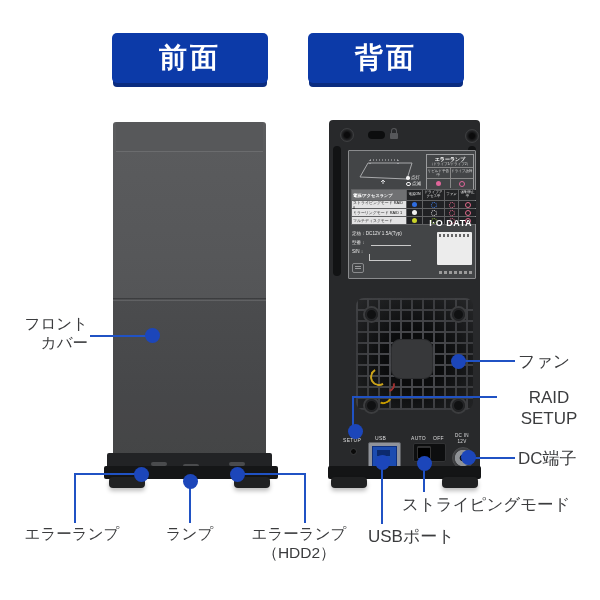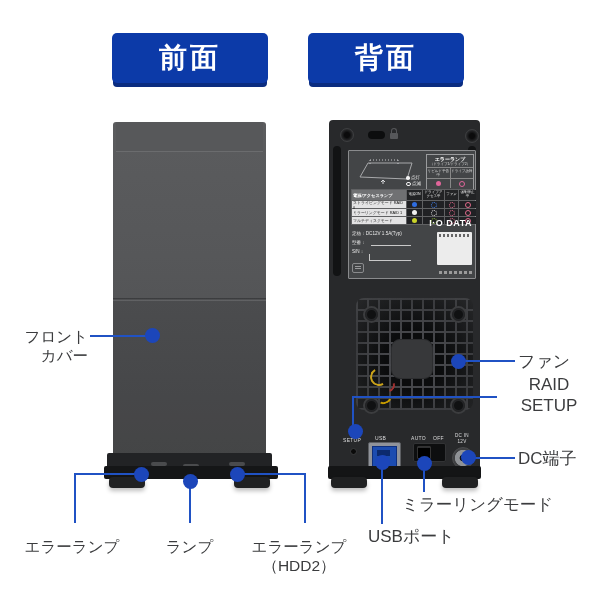--- a/index.html
+++ b/index.html
@@ -106,21 +106,21 @@
   .usb-inner{position:absolute;left:3px;top:3px;width:23px;height:19px;background:#1c4cb0;border:1px solid #0e2f7e;}
   .usb-notch{position:absolute;left:4px;top:3px;width:13px;height:6px;background:#0c2a6e;}
   .sw-recess{position:absolute;left:84px;top:323px;width:31px;height:17px;background:#0d0e0f;border:1px solid #323335;border-radius:2px;}
   .sw-knob{position:absolute;left:3px;top:2px;width:12px;height:11px;background:#000;border:1px solid #333;border-radius:1px;box-shadow:inset 0 1px 0 #2e2f31;}
   .dc-jack{position:absolute;left:123px;top:327px;width:20px;height:20px;border-radius:50%;border:1px solid #4a4b4d;
     background:radial-gradient(circle,#121212 0 22%, #8f9296 26% 55%, #3f4042 60% 78%, #202123 100%);}
   .dc-screw{position:absolute;width:4px;height:4px;border-radius:50%;background:#3c3d3f;border:1px solid #575859;}
   .back-base{position:absolute;left:328px;top:466px;width:153px;height:13px;background:#141516;border-radius:2px;}
 
   
-  .jp15{font-size:15.5px;line-height:19px;margin-top:13px;}
+  .jp15{font-size:15.5px;line-height:19px;}
   .jp17{font-size:17px;line-height:21px;}
 </style>
 </head>
 <body>
 
 <div class="stage">
 
   <div class="badge front">前面</div>
   <div class="badge back">背面</div>
 
@@ -311,20 +311,20 @@
   <div class="cline" style="left:352px;top:396px;width:2px;height:31px;"></div>
   <div class="cdot" style="left:348px;top:424px;"></div>
   <div class="cline" style="left:381px;top:466px;width:2px;height:58px;"></div>
   <div class="cdot" style="left:375px;top:455px;"></div>
   <div class="cline" style="left:423px;top:468px;width:2px;height:24px;"></div>
   <div class="cdot" style="left:417px;top:456px;"></div>
   <div class="cline" style="left:474px;top:457px;width:41px;height:2px;"></div>
   <div class="cdot" style="left:461px;top:450px;"></div>
 
   <div class="clabel jp17" style="left:518px;top:351px;">ファン</div>
-  <div class="clabel jp17" style="left:499px;top:374px;width:100px;text-align:center;">
+  <div class="clabel jp17" style="left:499px;top:387px;width:100px;text-align:center;">
     <div>RAID SETUP</div>
   </div>
   <div class="clabel jp17" style="left:518px;top:448px;">DC端子</div>
-  <div class="clabel" style="left:402px;top:494px;font-size:16.5px;">ミラーリングモード</div>
+  <div class="clabel" style="left:402px;top:494px;font-size:16.5px;">ストライピングモード</div>
   <div class="clabel jp17" style="left:368px;top:526px;">USBポート</div>
 
 </div>
 
 </body></html>

